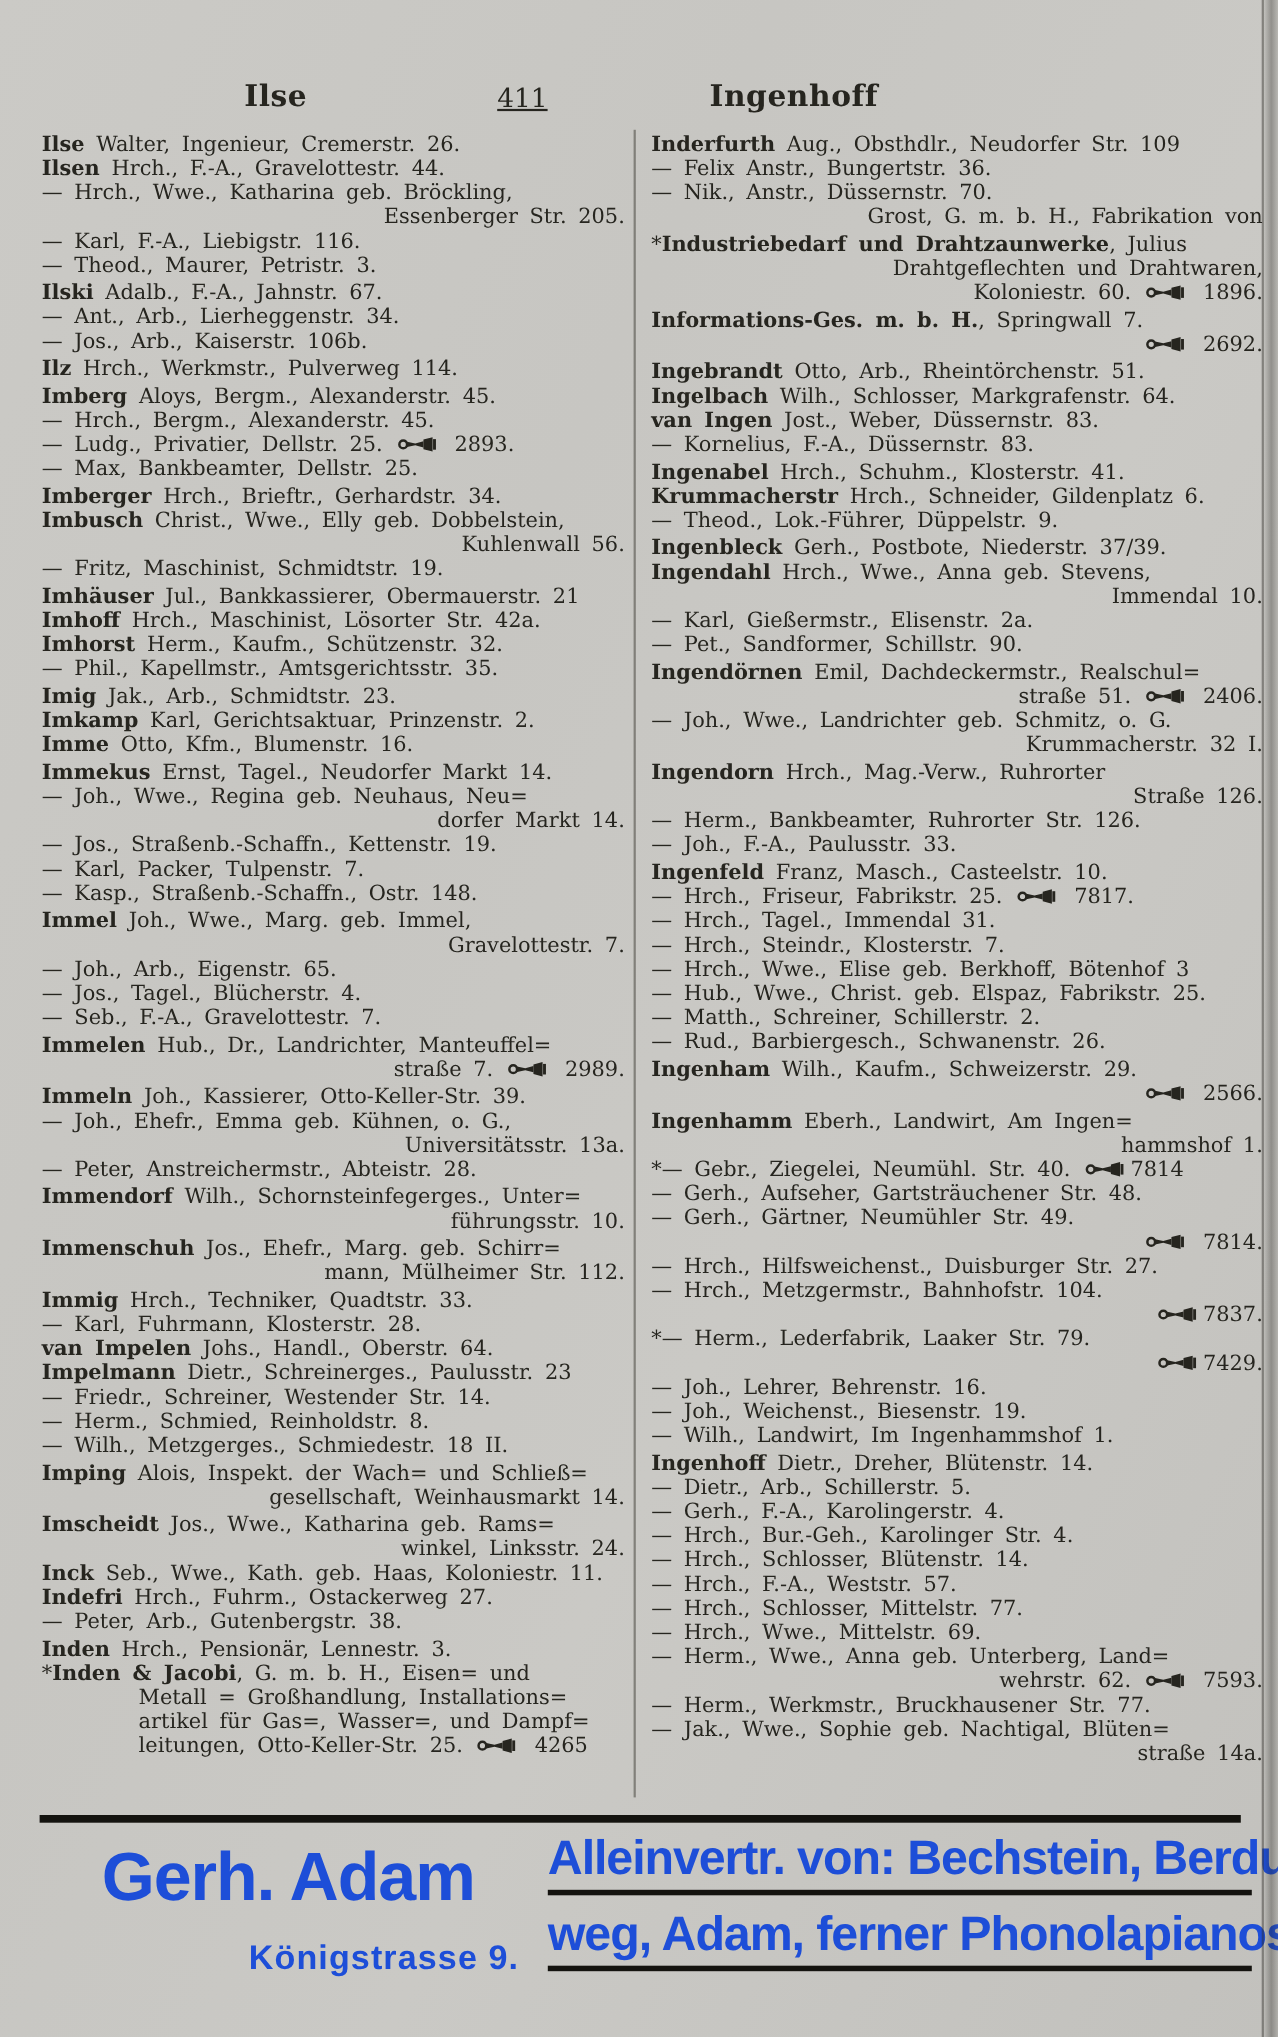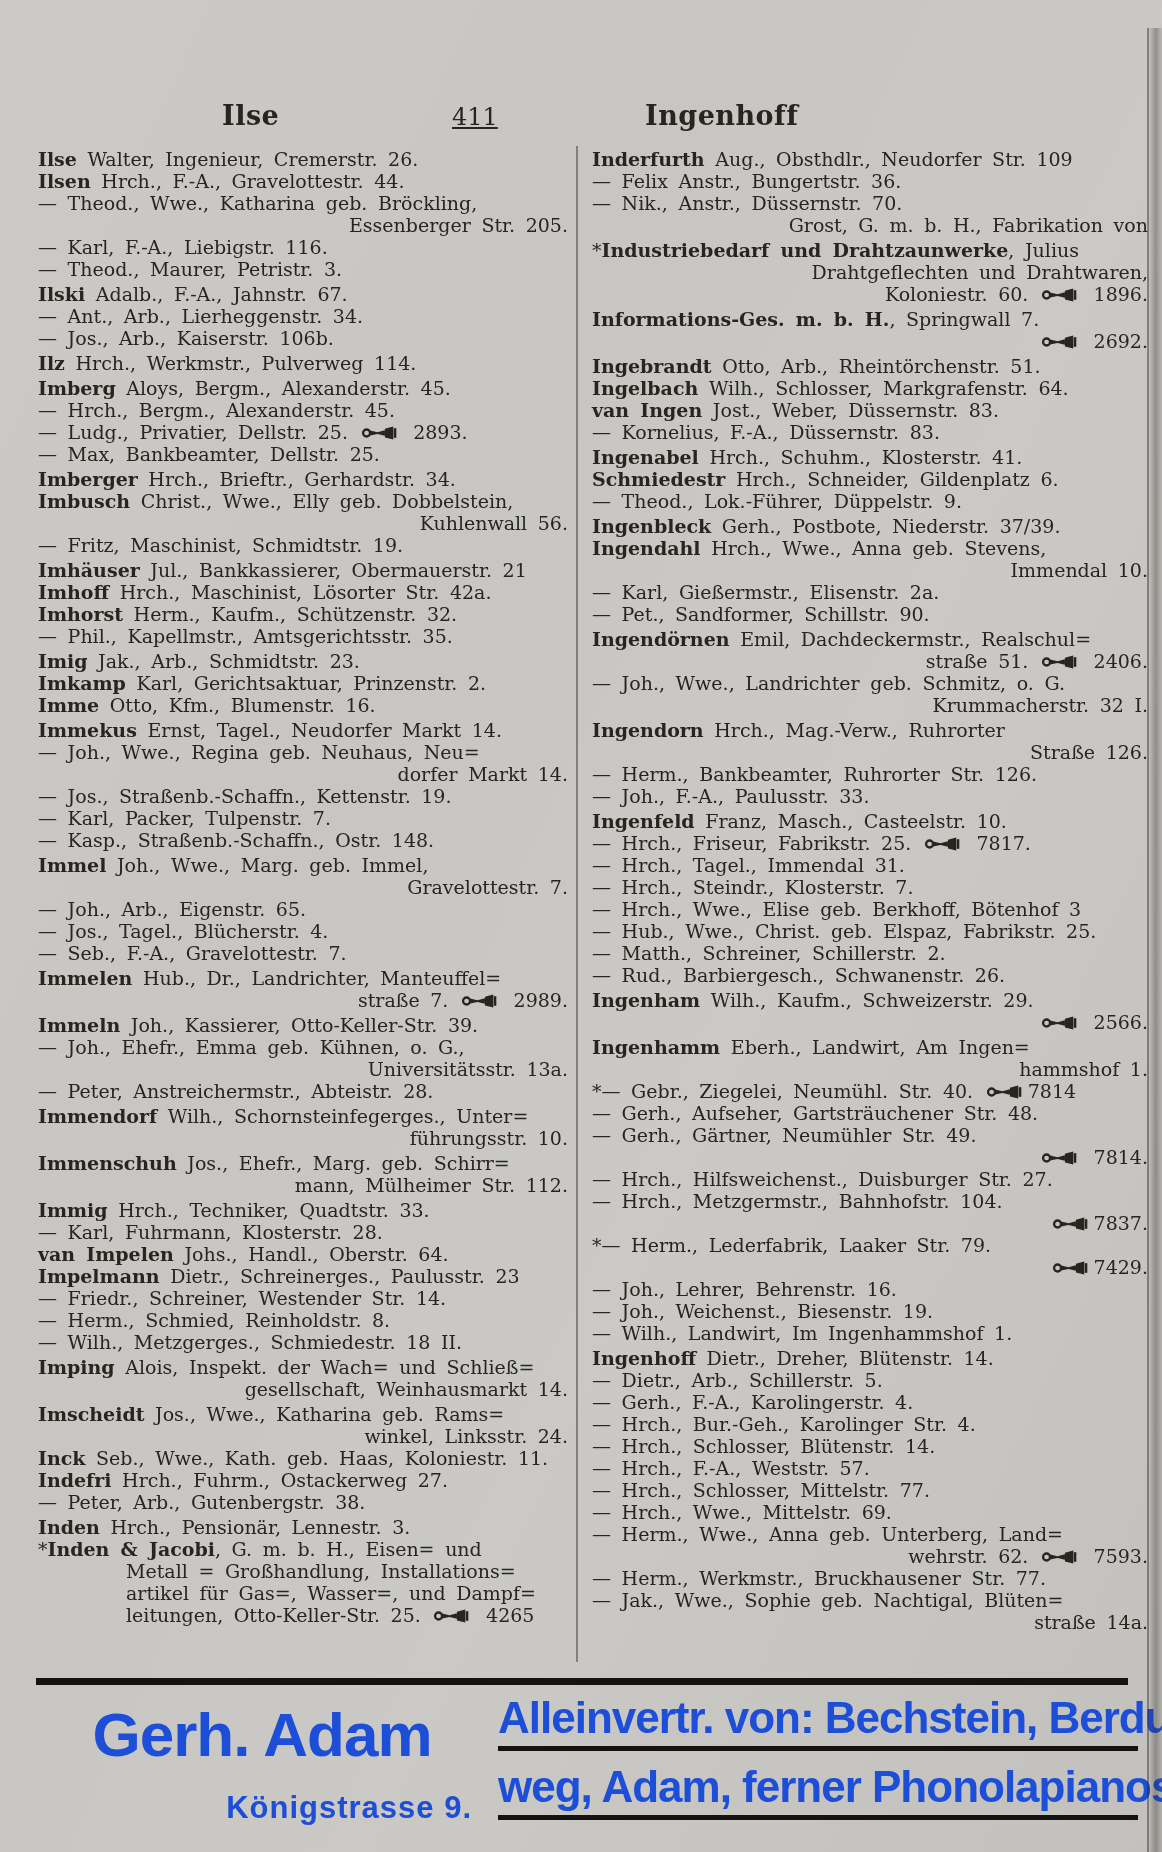--- a/index.html
+++ b/index.html
@@ -1,21 +1,21 @@
 <!DOCTYPE html>
 <html><head>
 <meta charset="utf-8">
 <style>
   html,body{margin:0;padding:0;}
   body{
     width:1162px;height:1852px;position:relative;overflow:hidden;
     background:linear-gradient(115deg,#cbcac6 0%,#c7c6c2 35%,#cac9c5 60%,#c2c1bd 100%);
     font-family:"DejaVu Serif", serif;color:#26251f;
   }
-  .page{position:absolute;inset:0;margin-top:28px;}
+  .page{position:absolute;inset:0;}
   .edge-shadow{position:absolute;top:0;bottom:0;right:0;width:14px;
     background:linear-gradient(to right,rgba(0,0,0,0) 0%,rgba(40,38,34,.35) 55%,rgba(90,88,82,.15) 100%);}
   .edge-line{position:absolute;top:0;bottom:0;right:13px;width:2px;background:rgba(45,43,38,.45);}
 
   .hdr{position:absolute;top:72px;left:0;right:0;height:36px;}
   .hdr .w{font-weight:bold;font-size:27px;letter-spacing:.5px;}
   .hdr-left{position:absolute;left:222px;top:0;}
   .hdr-page{position:absolute;left:452px;top:3px;font-size:24px;text-decoration:underline;}
   .hdr-right{position:absolute;left:645px;top:0;}
 
@@ -55,21 +55,21 @@
     <span class="hdr-page">411</span>
     <span class="w hdr-right">Ingenhoff</span>
   </div>
 
   <div class="divider"></div>
 
   <div class="cols">
     <div class="col col-left" id="col-left">
         <div class="line"><span class="b">Ilse</span><span> Walter, Ingenieur, Cremerstr. 26.</span></div>
         <div class="line"><span class="b">Ilsen</span><span> Hrch., F.-A., Gravelottestr. 44.</span></div>
-        <div class="line"><span>— Theod., Wwe., Katharina geb. Bröckling,</span></div>
+        <div class="line"><span>— Hrch., Wwe., Katharina geb. Bröckling,</span></div>
         <div class="line i1"><span>Essenberger Str. 205.</span></div>
         <div class="line"><span>— Karl, F.-A., Liebigstr. 116.</span></div>
         <div class="line"><span>— Theod., Maurer, Petristr. 3.</span></div>
         <div class="line gap"><span class="b">Ilski</span><span> Adalb., F.-A., Jahnstr. 67.</span></div>
         <div class="line"><span>— Ant., Arb., Lierheggenstr. 34.</span></div>
         <div class="line"><span>— Jos., Arb., Kaiserstr. 106b.</span></div>
         <div class="line gap"><span class="b">Ilz</span><span> Hrch., Werkmstr., Pulverweg 114.</span></div>
         <div class="line gap"><span class="b">Imberg</span><span> Aloys, Bergm., Alexanderstr. 45.</span></div>
         <div class="line"><span>— Hrch., Bergm., Alexanderstr. 45.</span></div>
         <div class="line"><span>— Ludg., Privatier, Dellstr. 25. </span><span class="ph"><svg viewBox="0 0 44 16" xmlns="http://www.w3.org/2000/svg">
@@ -159,21 +159,21 @@
     <circle cx="5.5" cy="8" r="4" fill="none" stroke="#26251f" stroke-width="2.6"></circle>
     <path d="M9.5 5.2 L18 7 L26.5 4.8 L26.5 11.2 L18 9 L9.5 10.8 Z" fill="#26251f"></path>
     <path d="M26.5 3 L36 0.5 L36 15.5 L26.5 13 Z" fill="#26251f"></path>
     <rect x="36.5" y="2.5" width="3" height="11" fill="#26251f"></rect>
   </svg></span><span> 2692.</span></div>
         <div class="line gap"><span class="b">Ingebrandt</span><span> Otto, Arb., Rheintörchenstr. 51.</span></div>
         <div class="line"><span class="b">Ingelbach</span><span> Wilh., Schlosser, Markgrafenstr. 64.</span></div>
         <div class="line"><span class="b">van Ingen</span><span> Jost., Weber, Düssernstr. 83.</span></div>
         <div class="line"><span>— Kornelius, F.-A., Düssernstr. 83.</span></div>
         <div class="line gap"><span class="b">Ingenabel</span><span> Hrch., Schuhm., Klosterstr. 41.</span></div>
-        <div class="line"><span class="b">Schmiedestr</span><span> Hrch., Schneider, Gildenplatz 6.</span></div>
+        <div class="line"><span class="b">Krummacherstr</span><span> Hrch., Schneider, Gildenplatz 6.</span></div>
         <div class="line"><span>— Theod., Lok.-Führer, Düppelstr. 9.</span></div>
         <div class="line gap"><span class="b">Ingenbleck</span><span> Gerh., Postbote, Niederstr. 37/39.</span></div>
         <div class="line"><span class="b">Ingendahl</span><span> Hrch., Wwe., Anna geb. Stevens,</span></div>
         <div class="line i1"><span>Immendal 10.</span></div>
         <div class="line"><span>— Karl, Gießermstr., Elisenstr. 2a.</span></div>
         <div class="line"><span>— Pet., Sandformer, Schillstr. 90.</span></div>
         <div class="line gap"><span class="b">Ingendörnen</span><span> Emil, Dachdeckermstr., Realschul=</span></div>
         <div class="line i1"><span>straße 51.  </span><span class="ph"><svg viewBox="0 0 44 16" xmlns="http://www.w3.org/2000/svg">
     <circle cx="5.5" cy="8" r="4" fill="none" stroke="#26251f" stroke-width="2.6"></circle>
     <path d="M9.5 5.2 L18 7 L26.5 4.8 L26.5 11.2 L18 9 L9.5 10.8 Z" fill="#26251f"></path>

